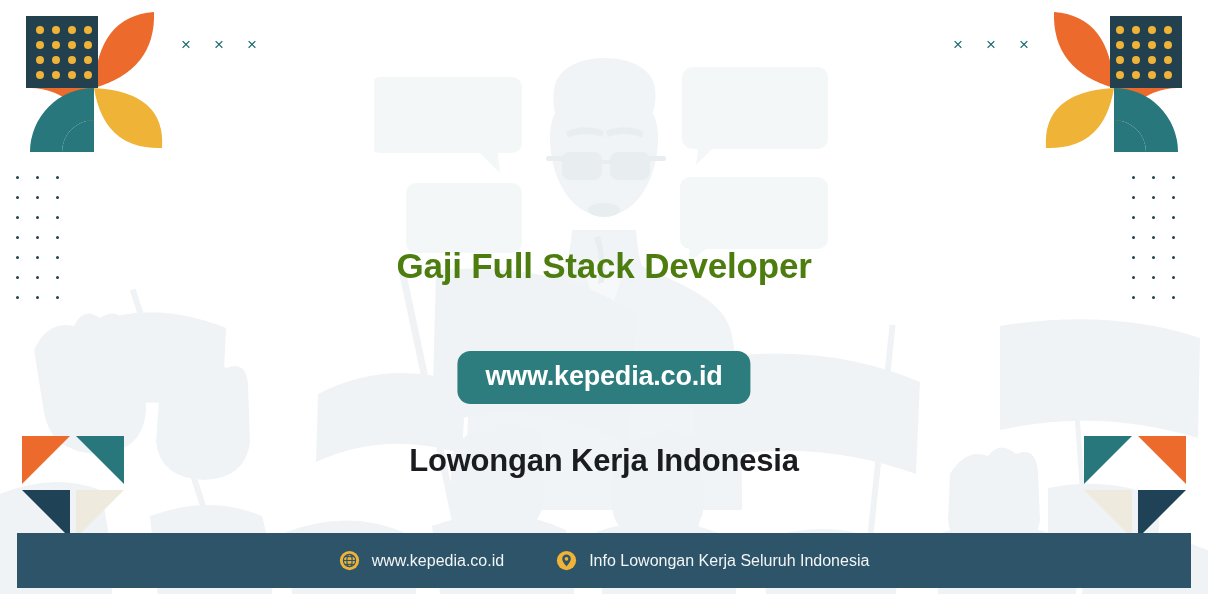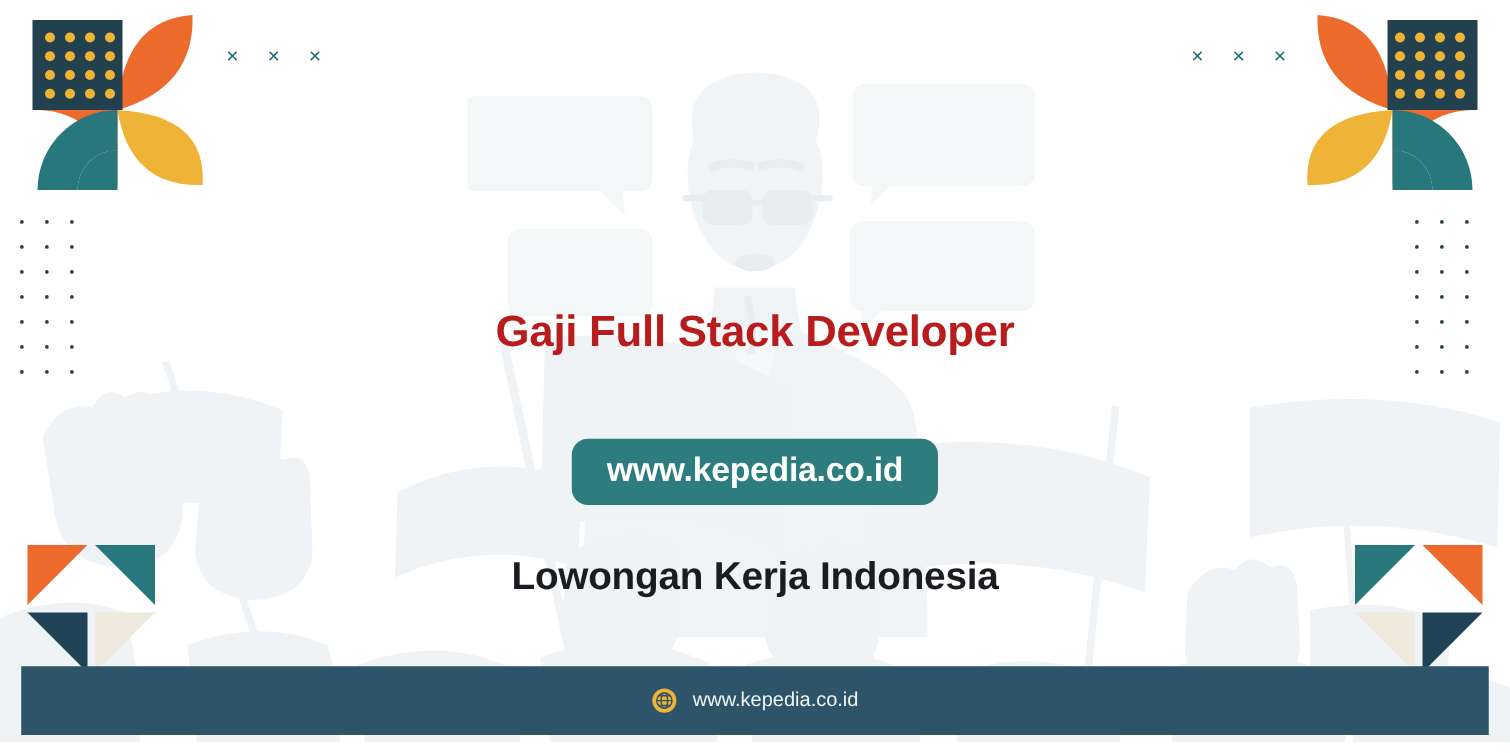--- a/index.html
+++ b/index.html
@@ -113,21 +113,21 @@
   }
   .title {
     margin: 0;
     position: absolute;
     top: 246px;
     left: 0;
     right: 0;
     text-align: center;
     font-size: 35px;
     font-weight: bold;
-    color: #b91c1c;
+    color: #4d7c0f;
     letter-spacing: -0.2px;
     font-family: "Liberation Sans", sans-serif;
   }
   .url-badge {
     position: absolute;
     top: 351px;
     left: 50%;
     transform: translateX(-50%);
     background: #2e7d7e;
     color: #ffffff;
@@ -414,15 +414,23 @@
         <g fill="none" stroke="#2d5468" stroke-width="1.3">
           <circle cx="12" cy="12" r="7"></circle>
           <ellipse cx="12" cy="12" rx="3" ry="7"></ellipse>
           <line x1="5" y1="12" x2="19" y2="12"></line>
           <line x1="6.4" y1="7.6" x2="17.6" y2="7.6"></line>
           <line x1="6.4" y1="16.4" x2="17.6" y2="16.4"></line>
         </g>
       </svg>
       <span>www.kepedia.co.id</span>
     </div>
+    <div class="footer-item">
+      <svg class="f-icon" viewBox="0 0 24 24">
+        <circle cx="12" cy="12" r="11" fill="#efb337"></circle>
+        <path d="M12 5.2c-2.7 0-4.9 2.2-4.9 4.9 0 3.6 4.9 8.7 4.9 8.7s4.9-5.1 4.9-8.7c0-2.7-2.2-4.9-4.9-4.9z" fill="#2d5468"></path>
+        <circle cx="12" cy="10.1" r="2.1" fill="#efb337"></circle>
+      </svg>
+      <span>Info Lowongan Kerja Seluruh Indonesia</span>
+    </div>
   </div>
 
 </div>
 
 </body></html>

